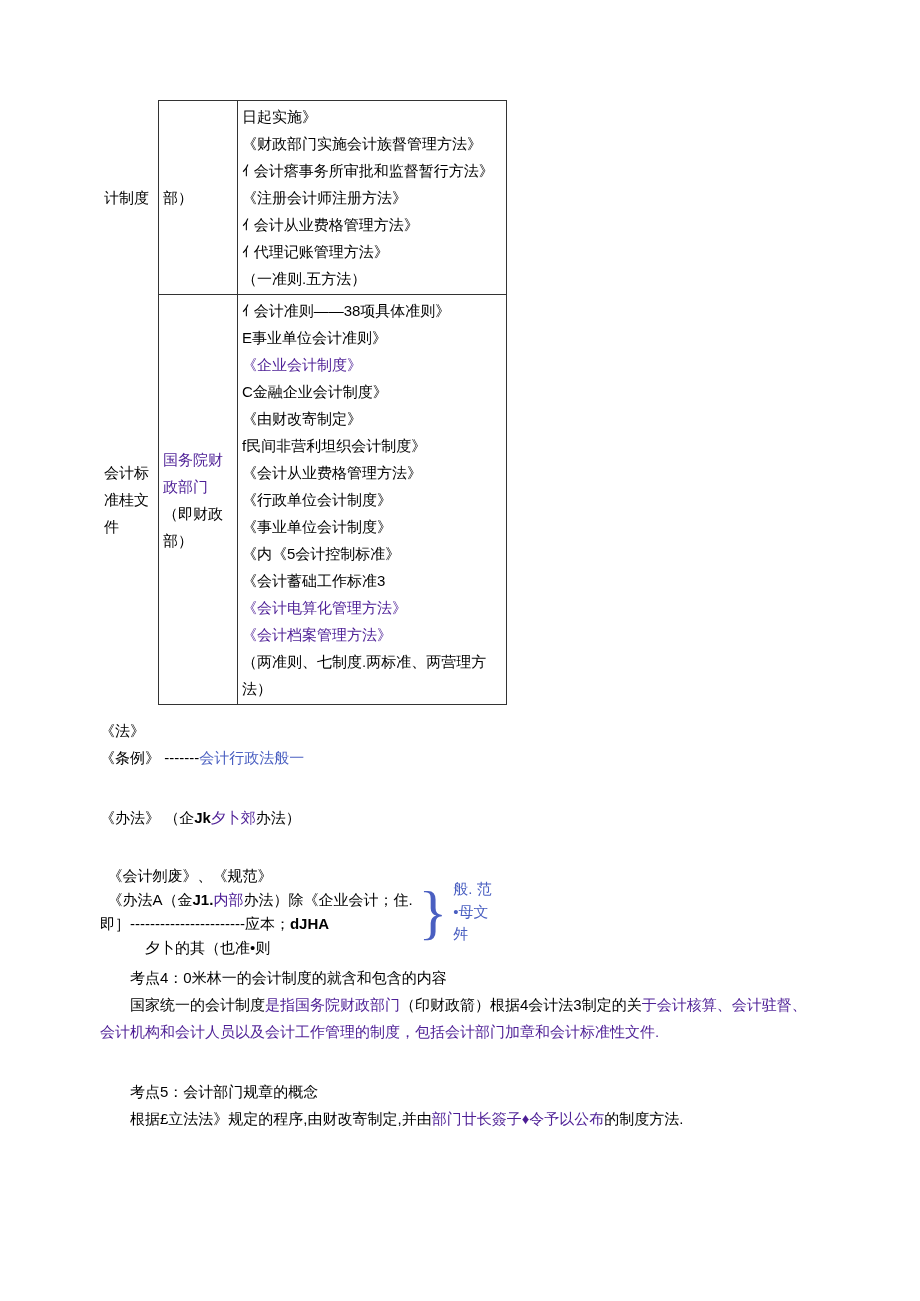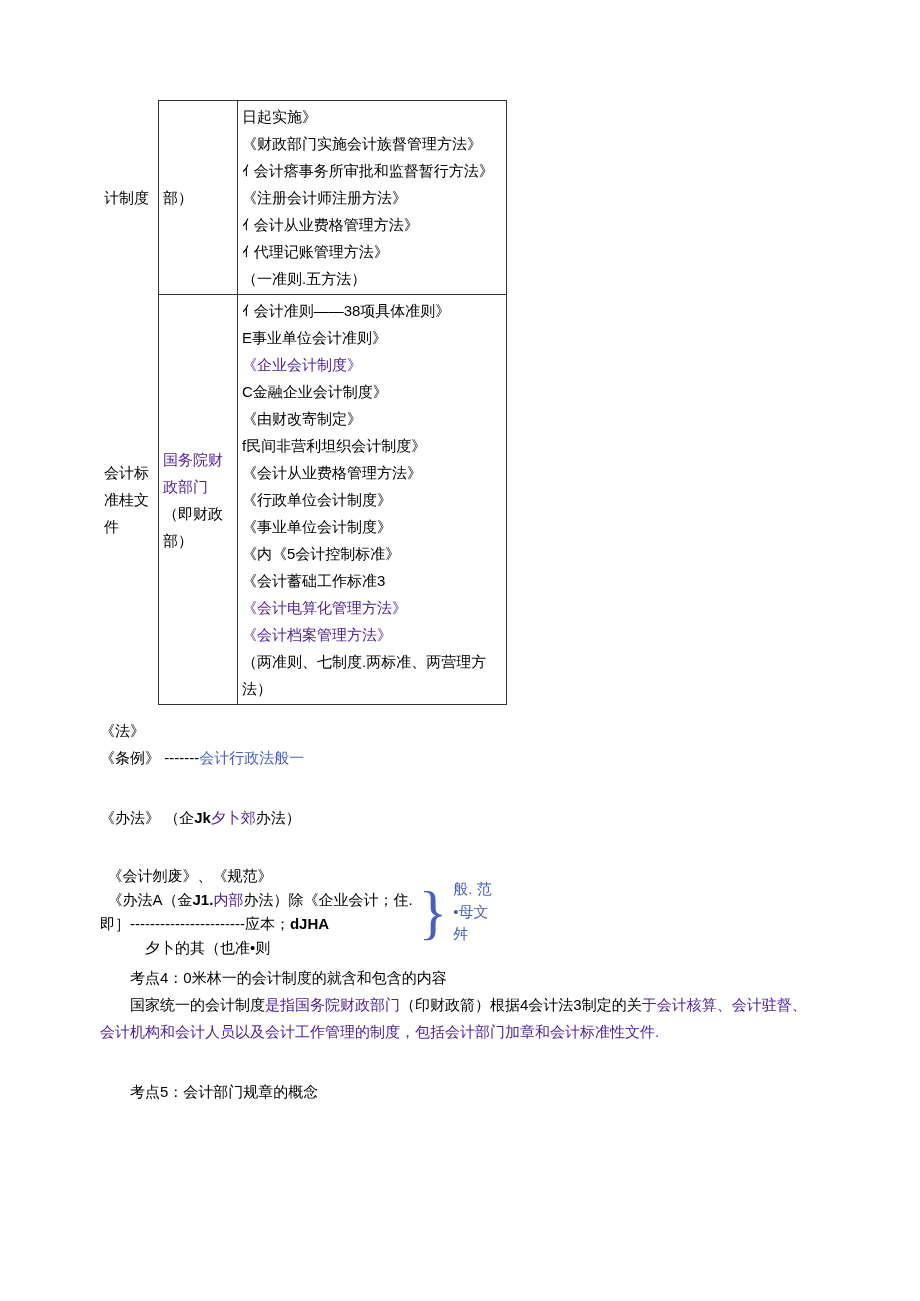--- a/index.html
+++ b/index.html
@@ -149,16 +149,19 @@
   <div class="indent">考点4：0米林一的会计制度的就含和包含的内容</div>
   <div class="indent">
     <span>国家统一的会计制度</span><span class="red">是指国务院财政部门</span><span>（印财政箭）根据4会计法3制定的关</span><span class="red">于会计核算、会计驻督、会计机构和会计人员以及会计工作管理的制度，包括会计部门加章和会计标准性文件.</span>
   </div>
 </div>
 
 <br>
 
 <div class="section">
   <div class="indent">考点5：会计部门规章的概念</div>
+  <div class="indent">
+    <span>根据£立法法》规定的程序,由财改寄制定,并由</span><span class="red">部门廿长簽子♦令予以公布</span><span>的制度方法.</span>
+  </div>
 </div>
 
 
 
 
 </body></html>

